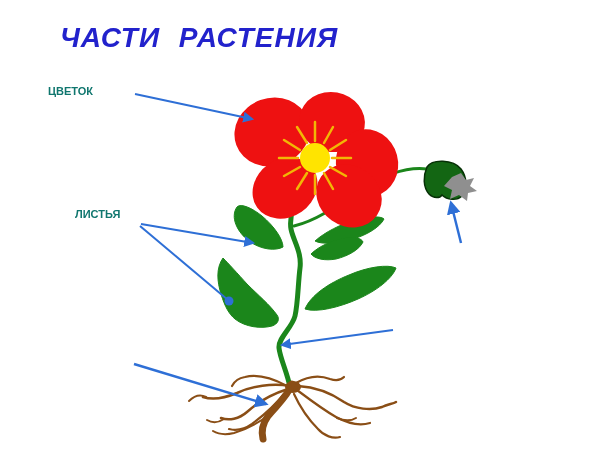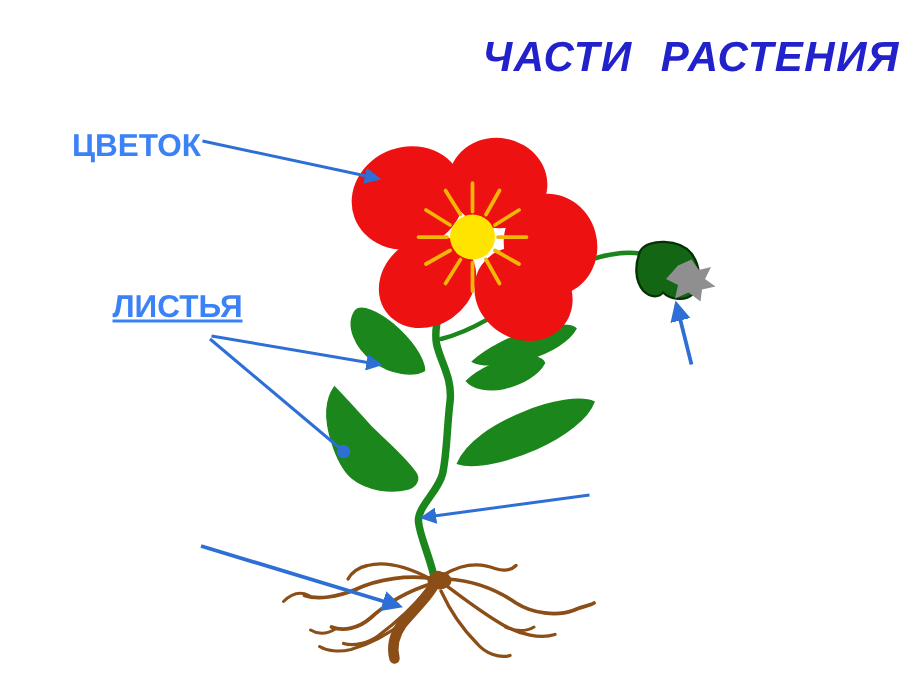--- a/index.html
+++ b/index.html
@@ -2,31 +2,31 @@
 <html><head>
 <meta charset="utf-8">
 <style>
   html,body{margin:0;padding:0;}
   body{
     width:600px;height:450px;background:#ffffff;position:relative;overflow:hidden;
     font-family:"Liberation Sans", sans-serif;
   }
   .stage{position:absolute;inset:0;width:600px;height:450px;}
   .title{
-    position:absolute;left:60px;top:22px;width:540px;text-align:right;
+    position:absolute;left:60px;top:22px;width:540px;text-align:left;
     font-size:28px;font-weight:bold;font-style:italic;color:#2222cc;
     letter-spacing:1px;word-spacing:10px;white-space:nowrap;
   }
   .plant-svg{position:absolute;left:0;top:0;}
   .lbl{
-    position:absolute;color:#3b82f6;font-weight:bold;font-size:21px;
+    position:absolute;color:#0f766e;font-weight:bold;font-size:11px;
     white-space:nowrap;line-height:1.25;
   }
   .lbl-flower{left:48px;top:85px;}
-  .lbl-leaves{left:75px;top:192px;text-decoration:underline;}
+  .lbl-leaves{left:75px;top:208px;}
   .lbl-fruit{left:440px;top:233px;width:116px;text-align:center;line-height:21px;}
   .lbl-stem{left:396px;top:320px;}
   .lbl-root{left:64px;top:354px;}
 </style>
 </head>
 <body>
 
 <div class="stage">
 
   <div class="title">ЧАСТИ РАСТЕНИЯ</div>

